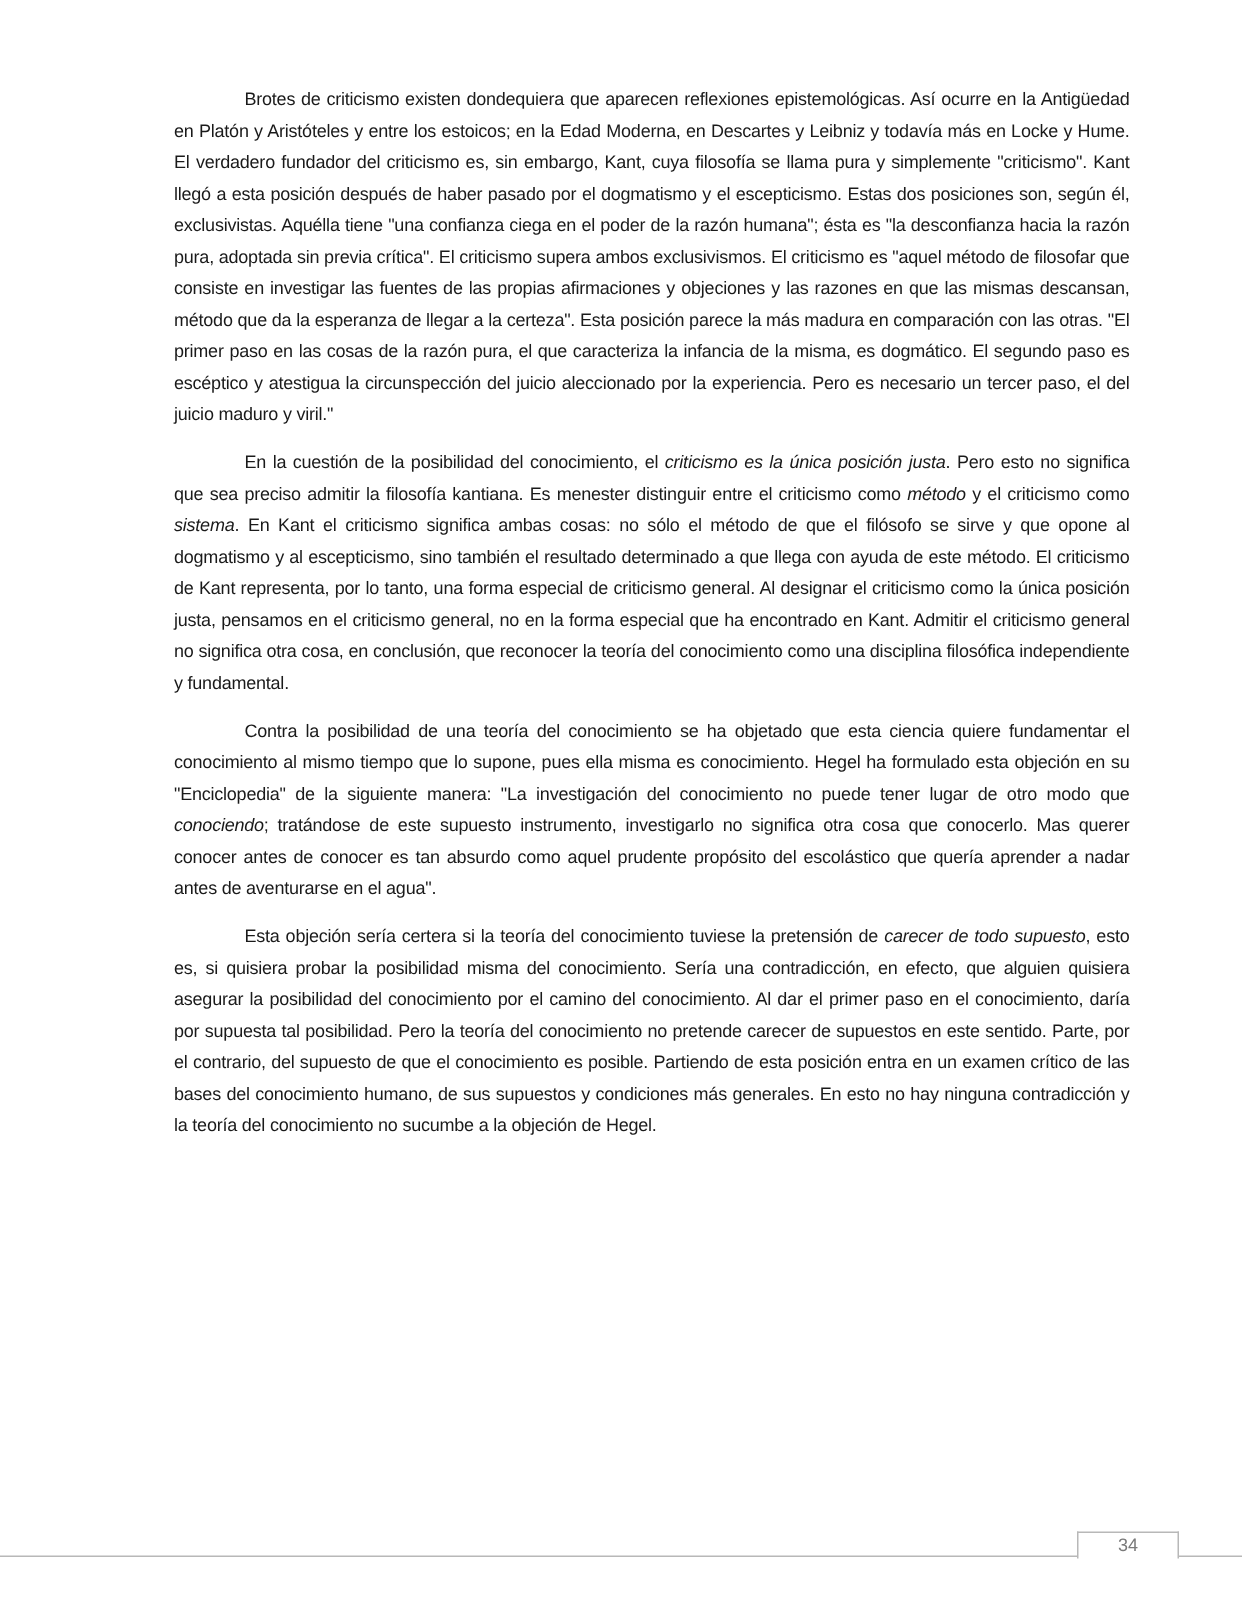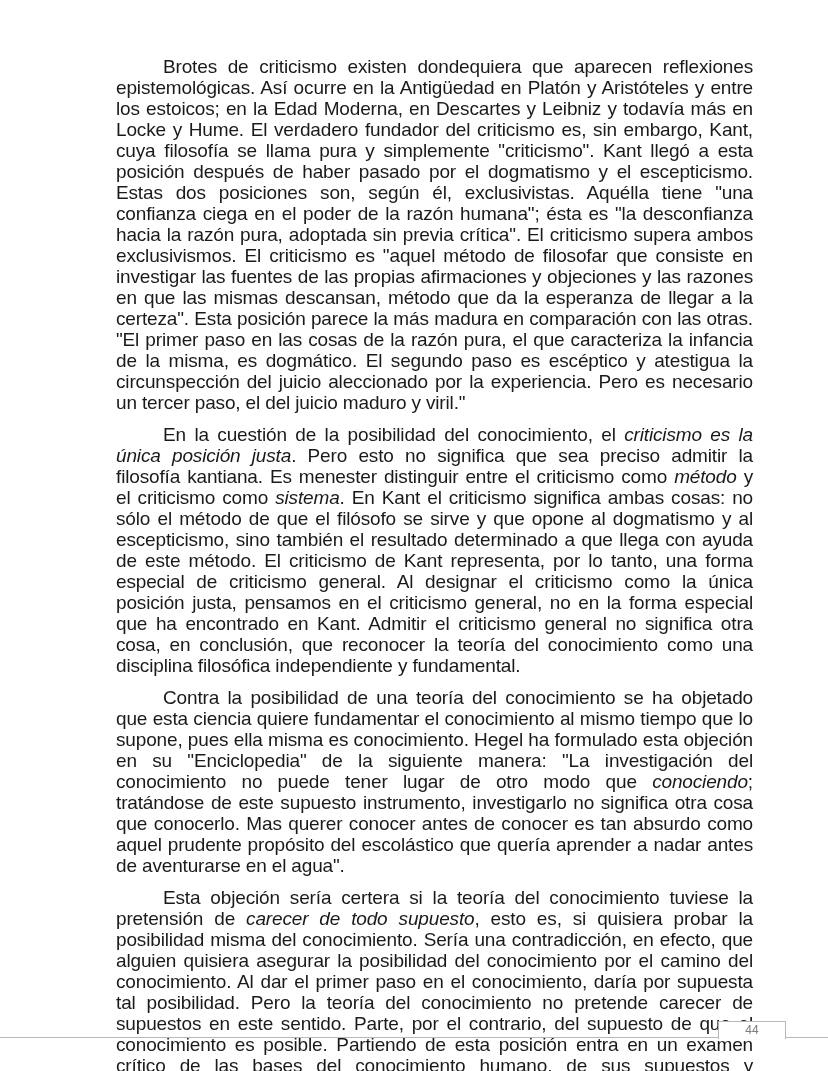--- a/index.html
+++ b/index.html
@@ -16,21 +16,21 @@
       color: #1a1a1a;
     }
     .page-body {
       position: absolute;
       left: 116px;
       top: 56px;
       width: 637px;
     }
     .para {
       margin: 0 0 11px 0;
-      font-size: 19px;
+      font-size: 12px;
       line-height: 21px;
       text-align: justify;
       text-indent: 47px;
       letter-spacing: -0.15px;
       hyphens: none;
     }
     .para em { }
     .footer-rule {
       position: absolute;
       left: 0;
@@ -70,13 +70,13 @@
   <p class="para">
     <span>Contra la posibilidad de una teoría del conocimiento se ha objetado que esta ciencia quiere fundamentar el conocimiento al mismo tiempo que lo supone, pues ella misma es conocimiento. Hegel ha formulado esta objeción en su "Enciclopedia" de la siguiente manera: "La investigación del co­nocimiento no puede tener lugar de otro modo que </span><em>conociendo</em><span>; tratándose de este supuesto instrumento, investigarlo no significa otra cosa que conocerlo. Mas querer conocer antes de conocer es tan absurdo como aquel prudente propósito del escolástico que quería aprender a nadar antes de aventurarse en el agua".</span>
   </p>
 
   <p class="para">
     <span>Esta objeción sería certera si la teoría del conocimiento tuviese la pretensión de </span><em>carecer de todo supuesto</em><span>, esto es, si quisiera probar la posibilidad misma del conocimiento. Sería una contradicción, en efecto, que alguien quisiera asegurar la posibilidad del conocimiento por el camino del conocimiento. Al dar el primer paso en el conocimiento, daría por supuesta tal posibilidad. Pero la teoría del conocimiento no pretende carecer de supuestos en este sentido. Parte, por el contrario, del supuesto de que el conocimiento es posible. Partiendo de esta posición entra en un examen crítico de las bases del co­nocimiento humano, de sus supuestos y condiciones más generales. En esto no hay ninguna contradicción y la teoría del conocimiento no sucumbe a la objeción de Hegel.</span>
   </p>
 </main>
 
 <div class="footer-rule"></div>
-<div class="page-tab">44</div>
+<div class="page-tab">34</div>
 
 </body></html>

